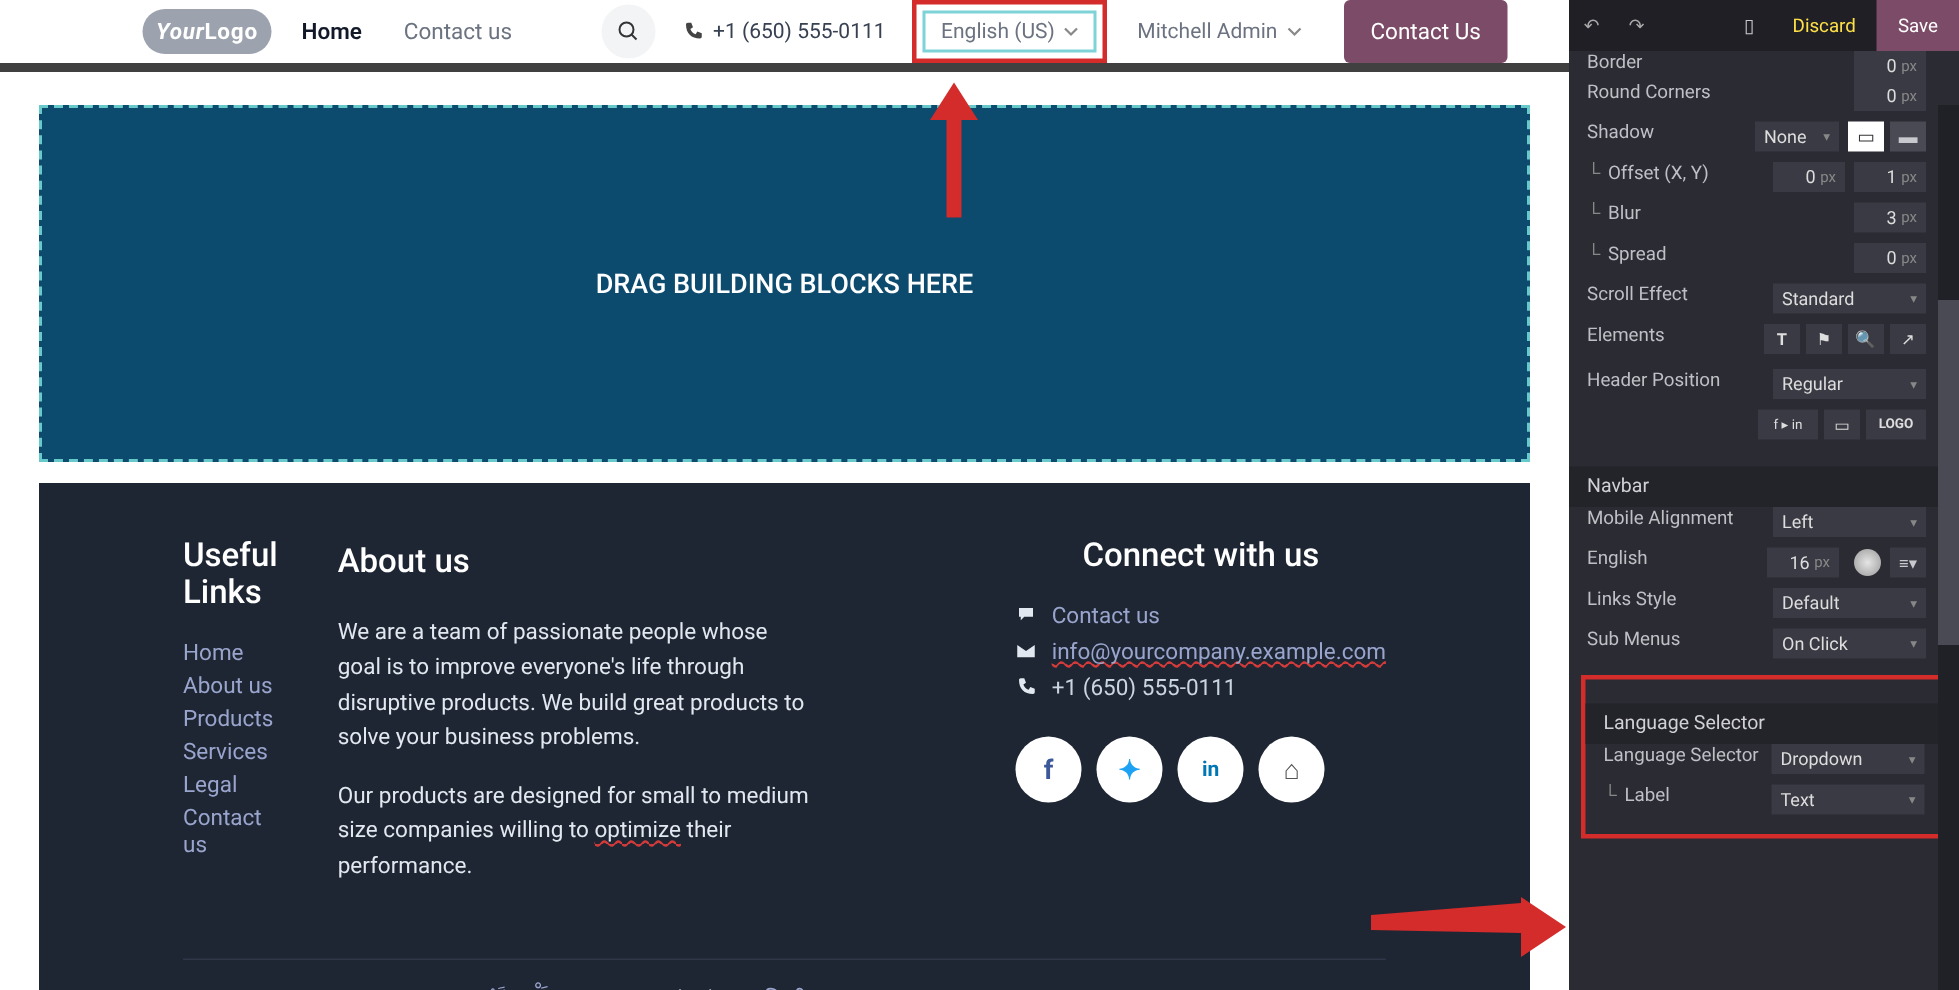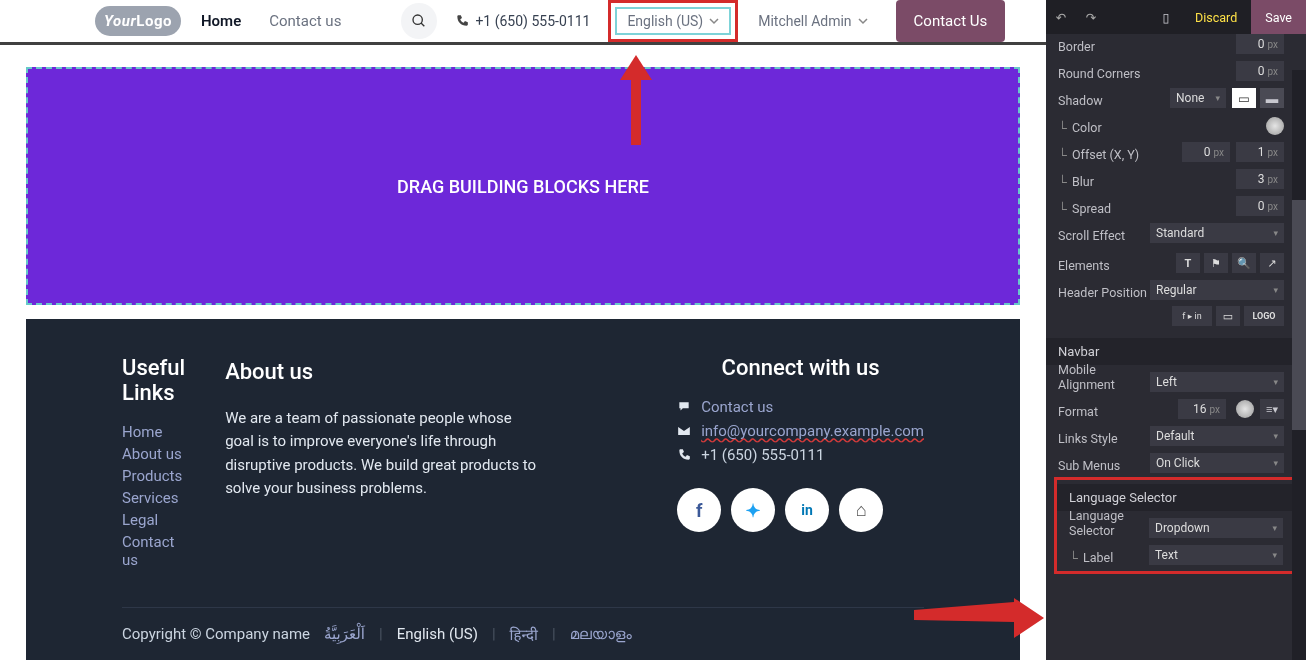--- a/index.html
+++ b/index.html
@@ -1,30 +1,30 @@
 <!DOCTYPE html>
 <html><head>
 <meta charset="utf-8">
 <style>
 * { box-sizing: border-box; margin: 0; padding: 0; }
 body { font-family: -apple-system, BlinkMacSystemFont, "Segoe UI", Roboto, sans-serif; font-size: 14px; color: #374151; width: 1306px; height: 660px; overflow: hidden; display: flex; }
 .main-area { width: 1046px; height: 660px; overflow: hidden; background: #fff; display: flex; flex-direction: column; }
-.header-nav { height: 52px; border-bottom: 3px solid #404040; display: flex; align-items: center; padding: 0 20px 0 95px; gap: 12px; }
+.header-nav { height: 52px; border-bottom: 6px solid #404040; display: flex; align-items: center; padding: 0 20px 0 95px; gap: 12px; }
 .logo-pill { width: 86px; height: 30px; background: #9ca3af; border-radius: 15px; display: flex; align-items: center; justify-content: center; color: #fff; font-weight: bold; font-size: 15px; letter-spacing: 0.5px; }
 .logo-pill em { font-style: italic; }
 .nav-link { color: #6b7280; font-size: 15px; padding: 6px 8px; cursor: pointer; }
 .nav-link.active { color: #111827; font-weight: 600; }
 .search-btn { width: 36px; height: 36px; border-radius: 50%; background: #f3f4f6; display: flex; align-items: center; justify-content: center; margin-left: 40px; cursor: pointer; }
 .phone-block { display: flex; align-items: center; gap: 6px; color: #374151; margin-left: 6px; cursor: pointer; }
 .lang-sel { border: 3px solid #d42b2b; padding: 4px; margin-left: 6px; }
 .lang-inner { border: 2px solid #7dd3d8; padding: 4px 10px; color: #6b7280; display: flex; align-items: center; gap: 6px; cursor: pointer; }
 .admin-drop { color: #6b7280; margin-left: 8px; display: flex; align-items: center; gap: 6px; cursor: pointer; }
 .contact-btn { background: #7b4b67; color: #fff; border-radius: 4px; padding: 12px 18px; font-size: 15px; margin-left: 16px; cursor: pointer; }
 .canvas { flex: 1; padding: 22px 26px 0 26px; }
-.drop-zone { width: 100%; height: 238px; background: #6d28d9; border: 2px dashed #67c9c9; display: flex; align-items: center; justify-content: center; color: #fff; font-size: 18px; font-weight: 500; }
+.drop-zone { width: 100%; height: 238px; background: #0c4a6e; border: 2px dashed #67c9c9; display: flex; align-items: center; justify-content: center; color: #fff; font-size: 18px; font-weight: 500; }
 .red-arrow-down { position: absolute; left: 616px; top: 50px; pointer-events: none; }
 .footer { background: #1e2633; color: #cbd5e1; padding: 36px 96px 20px 96px; margin-top: 14px; }
 .footer-cols { display: flex; gap: 40px; }
 .footer-col { }
 .footer-col h3 { color: #fff; font-size: 22px; font-weight: 500; margin-bottom: 18px; }
 .footer-link { color: #9aa5ce; font-size: 15px; display: block; margin-bottom: 4px; cursor: pointer; }
 .about-text { max-width: 340px; font-size: 15px; line-height: 1.55; color: #e2e8f0; }
 .about-text p { margin-bottom: 16px; }
 .connect-col { margin-left: 96px; text-align: center; }
 .connect-row { display: flex; align-items: center; gap: 10px; margin-bottom: 6px; font-size: 15px; }
@@ -45,36 +45,36 @@
 .sp-top { height: 34px; background: #1f1f25; display: flex; align-items: center; }
 .sp-top .undo, .sp-top .redo { width: 30px; text-align: center; cursor: pointer; color: #aaa; }
 .sp-top .spacer { flex: 1; }
 .sp-top .mobile { width: 30px; text-align: center; cursor: pointer; }
 .sp-top .discard { padding: 0 14px; height: 34px; display: flex; align-items: center; cursor: pointer; color: #fde047; }
 .sp-top .save { background: #7b4b67; color: #fff; padding: 0 14px; height: 34px; display: flex; align-items: center; cursor: pointer; }
 .sp-tabs { height: 36px; display: flex; align-items: flex-end; border-bottom: 1px solid #444; padding: 0 12px; gap: 24px; }
 .sp-tab { padding: 8px 4px; color: #aaa; cursor: pointer; font-size: 12px; letter-spacing: 0.5px; }
 .sp-tab.active { color: #fff; border-bottom: 3px solid #2ec5ce; }
 .sp-body { height: calc(660px - 34px - 36px); overflow-y: hidden; }
-.sp-row { display: flex; align-items: flex-end; height: 27px; padding: 0 12px; }
+.sp-row { display: flex; align-items: flex-start; height: 27px; padding: 0 12px; }
 .sp-label { flex: 1; color: #bfbfc6; font-size: 12.5px; }
 .sp-label.sub::before { content: "└ "; color: #888; margin-right: 2px; }
-.sp-field { width: 134px; height: 20px; background: #3a3a44; display: flex; align-items: center; padding: 0 6px; font-size: 12px; color: #ddd; cursor: pointer; }
+.sp-field { width: 102px; height: 20px; background: #3a3a44; display: flex; align-items: center; padding: 0 6px; font-size: 12px; color: #ddd; cursor: pointer; }
 .sp-field.num { width: 48px; justify-content: flex-end; }
 .sp-unit { font-size: 10px; color: #888; margin-left: 3px; }
 .sp-field.caret::after { content: "▾"; margin-left: auto; color: #888; font-size: 9px; }
 .shadow-row .sp-field { width: 56px; }
 .shadow-toggle { display: flex; gap: 4px; margin-left: 6px; }
 .shadow-toggle div { width: 24px; height: 20px; background: #3a3a44; cursor: pointer; display: flex; align-items: center; justify-content: center; }
 .shadow-toggle div.on { background: #4a4a54; }
 .color-dot { width: 18px; height: 18px; border-radius: 50%; background: radial-gradient(#e5e5e5, #999); margin-left: 4px; cursor: pointer; }
 .elements-row .icons { display: flex; gap: 4px; }
 .icons .ibox { width: 24px; height: 20px; background: #3a3a44; display: flex; align-items: center; justify-content: center; cursor: pointer; font-size: 11px; color: #ddd; }
 .section-head { background: #23232a; color: #d0d0d6; padding: 6px 12px; font-size: 13px; margin-top: 12px; }
-.highlight-box { border: 3px solid #d42b2b; margin: 4px 8px 2px 8px; padding: 4px 0 6px 0; }
+.highlight-box { border: 3px solid #d42b2b; margin: 4px 8px 2px 8px; padding: 16px 0 6px 0; }
 .arrow-right { position: absolute; left: 914px; top: 598px; pointer-events: none; }
 .num-pair { display: flex; gap: 6px; }
 .fmt-right { display:flex; align-items:center; gap:6px; }
 .fmt-right .ibox { width:24px; height:20px; background:#3a3a44; display:flex; align-items:center; justify-content:center; cursor:pointer; font-size:11px; }
 .sp-row.narrow { padding-right: 22px; }
 svg.chev { width: 10px; height: 10px; }
 </style>
 </head>
 <body>
 
@@ -124,20 +124,21 @@
           <a class="footer-link">Home</a>
           <a class="footer-link">About us</a>
           <a class="footer-link">Products</a>
           <a class="footer-link">Services</a>
           <a class="footer-link">Legal</a>
           <a class="footer-link">Contact us</a>
         </div>
         <div class="footer-col about-text">
           <h3>About us</h3>
           <p>We are a team of passionate people whose goal is to improve everyone's life through disruptive products. We build great products to solve your business problems.</p>
+          <p>Our products are designed for small to medium size companies willing to <span class="squig">optimize</span> their performance.</p>
         </div>
         <div class="footer-col connect-col">
           <h3>Connect with us</h3>
           <div class="connect-row">
             <svg width="14" height="14" viewBox="0 0 24 24" fill="#e2e8f0">
                 <path d="M4 4h16v10H10l-4 4v-4H4z"></path>
               </svg>
             <a>Contact us</a>
           </div>
           <div class="connect-row">
@@ -217,24 +218,20 @@
     </div>
     <div class="sp-row shadow-row narrow">
       <span class="sp-label">Shadow</span>
       <div class="sp-field caret">None</div>
       <div class="shadow-toggle">
         <div style="background:#fff;color:#333">▭</div>
         <div class="on">▬</div>
       </div>
     </div>
     <div class="sp-row narrow">
-      <span class="sp-label sub">Color</span>
-      <div class="color-dot"></div>
-    </div>
-    <div class="sp-row narrow">
       <span class="sp-label sub">Offset (X, Y)</span>
       <div class="num-pair">
         <div class="sp-field num">
             <span>0</span>
             <span class="sp-unit">px</span>
           </div>
         <div class="sp-field num">
             <span>1</span>
             <span class="sp-unit">px</span>
           </div>
@@ -281,21 +278,21 @@
         <div class="ibox" style="width:40px;font-size:9px;font-weight:bold">LOGO</div>
       </div>
     </div>
 
     <div class="section-head">Navbar</div>
     <div class="sp-row narrow">
       <span class="sp-label">Mobile Alignment</span>
       <div class="sp-field caret">Left</div>
     </div>
     <div class="sp-row narrow">
-      <span class="sp-label">Format</span>
+      <span class="sp-label">English</span>
       <div class="fmt-right">
         <div class="sp-field num">
             <span>16</span>
             <span class="sp-unit">px</span>
           </div>
         <div class="color-dot"></div>
         <div class="ibox">≡▾</div>
       </div>
     </div>
     <div class="sp-row narrow">

